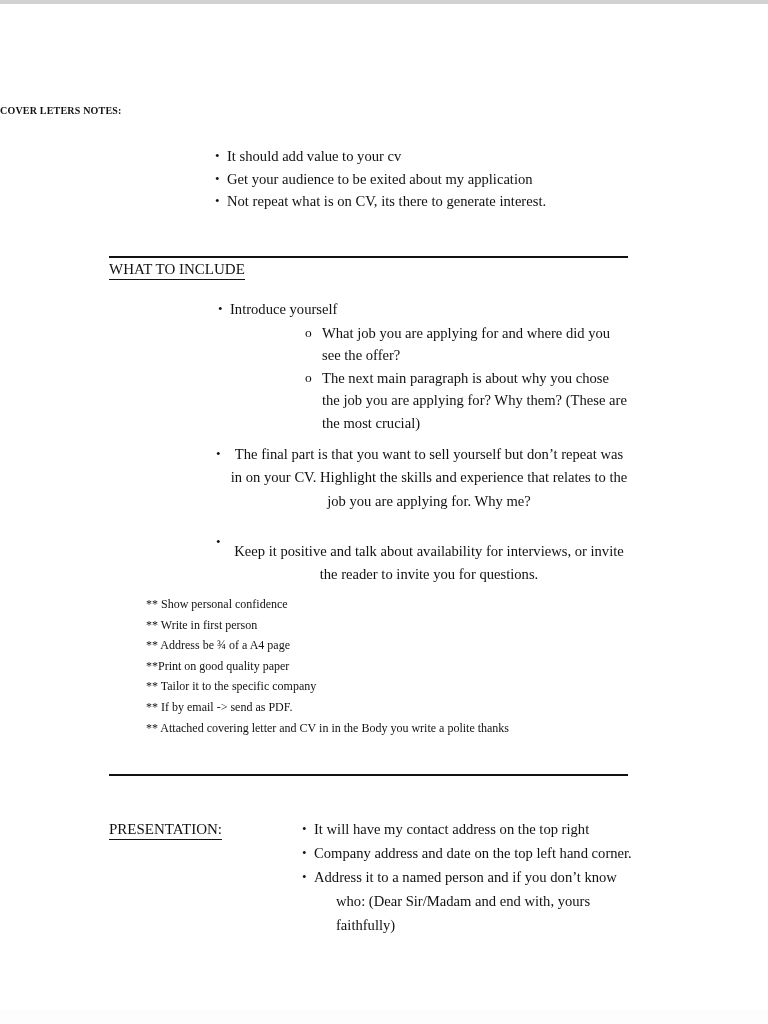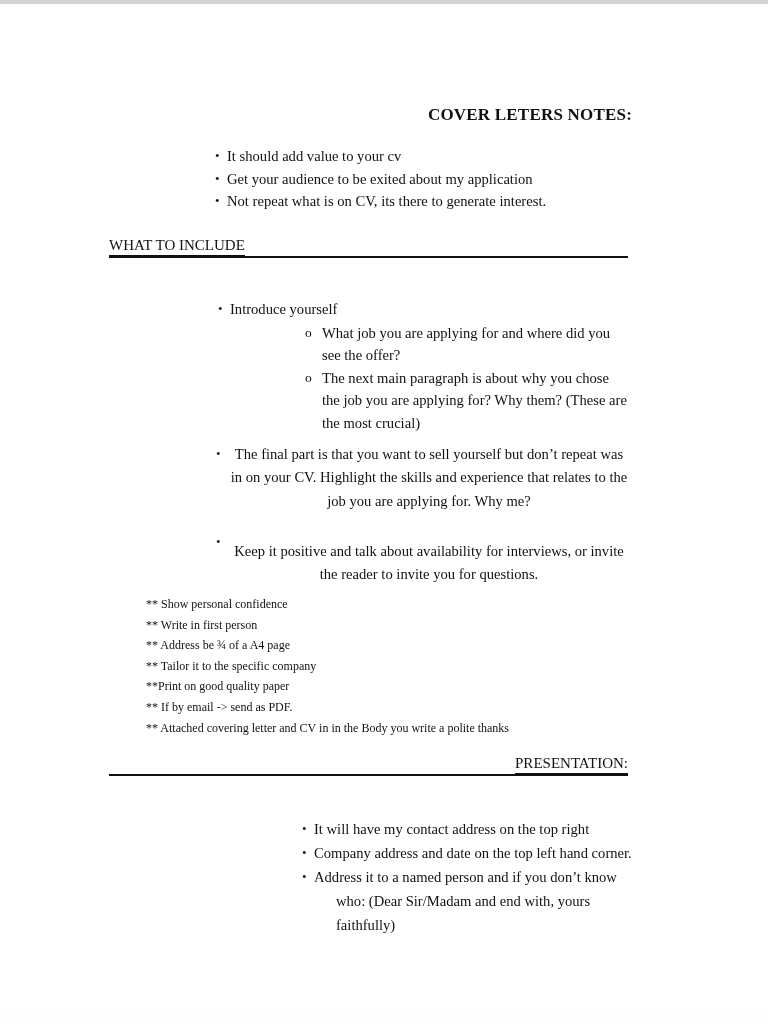--- a/index.html
+++ b/index.html
@@ -49,22 +49,22 @@
     left: 0;
     width: 768px;
   }
 
   
   .doc-title {
     position: absolute;
     top: 105px;
     left: 0;
     width: 632px;
-    text-align: right;
-    font-size: 17px;
+    text-align: left;
+    font-size: 10px;
     font-weight: bold;
     letter-spacing: 0.2px;
   }
 
   
   .block {
     position: absolute;
   }
 
   .bullet-line {
@@ -86,20 +86,21 @@
   }
   .bullet-text {
     flex: 1 1 auto;
   }
 
   
   .section-heading {
     position: absolute;
     left: 109px;
     width: 519px;
+    margin-top: 24px;
   }
   .section-heading .label {
     display: inline-block;
     font-size: 15px;
     line-height: 19px;
     border-bottom: 1.4px solid #111111;
     padding-bottom: 0px;
   }
   .section-rule {
     position: absolute;
@@ -201,27 +202,27 @@
       <div class="para-bullet" style="margin-bottom:0;">
         <span class="bullet-mark">•</span>
         <span class="bullet-text" style="padding-left:0; text-indent:0;margin-top:9px;">Keep it positive and talk about availability for interviews, or invite the reader to invite you for questions.</span>
       </div>
     </div>
 
     <div class="block" style="top:594px; left:146px; width:500px;">
       <div class="star-line">** Show personal confidence</div>
       <div class="star-line">** Write in first person</div>
       <div class="star-line">** Address be ¾ of a A4 page</div>
+      <div class="star-line">**Print on good quality paper</div>
       <div class="star-line">** Tailor it to the specific company</div>
-      <div class="star-line">**Print on good quality paper</div>
       <div class="star-line">** If by email -&gt; send as PDF.</div>
       <div class="star-line">** Attached covering letter and CV in in the Body you write a polite thanks</div>
     </div>
 
-    <div class="section-heading" style="top:754px;text-align:right;">
+    <div class="section-heading" style="top:796px;">
       <span class="label">PRESENTATION:</span>
     </div>
     <div class="section-rule" style="top:774px;"></div>
 
     <div class="block" style="top:817px; left:302px; width:330px;">
 
       <div class="bullet-line" style="line-height:24px;">
         <span class="bullet-mark" style="line-height:24px;">•</span>
         <span class="bullet-text">It will have my contact address on the top right</span>
       </div>

